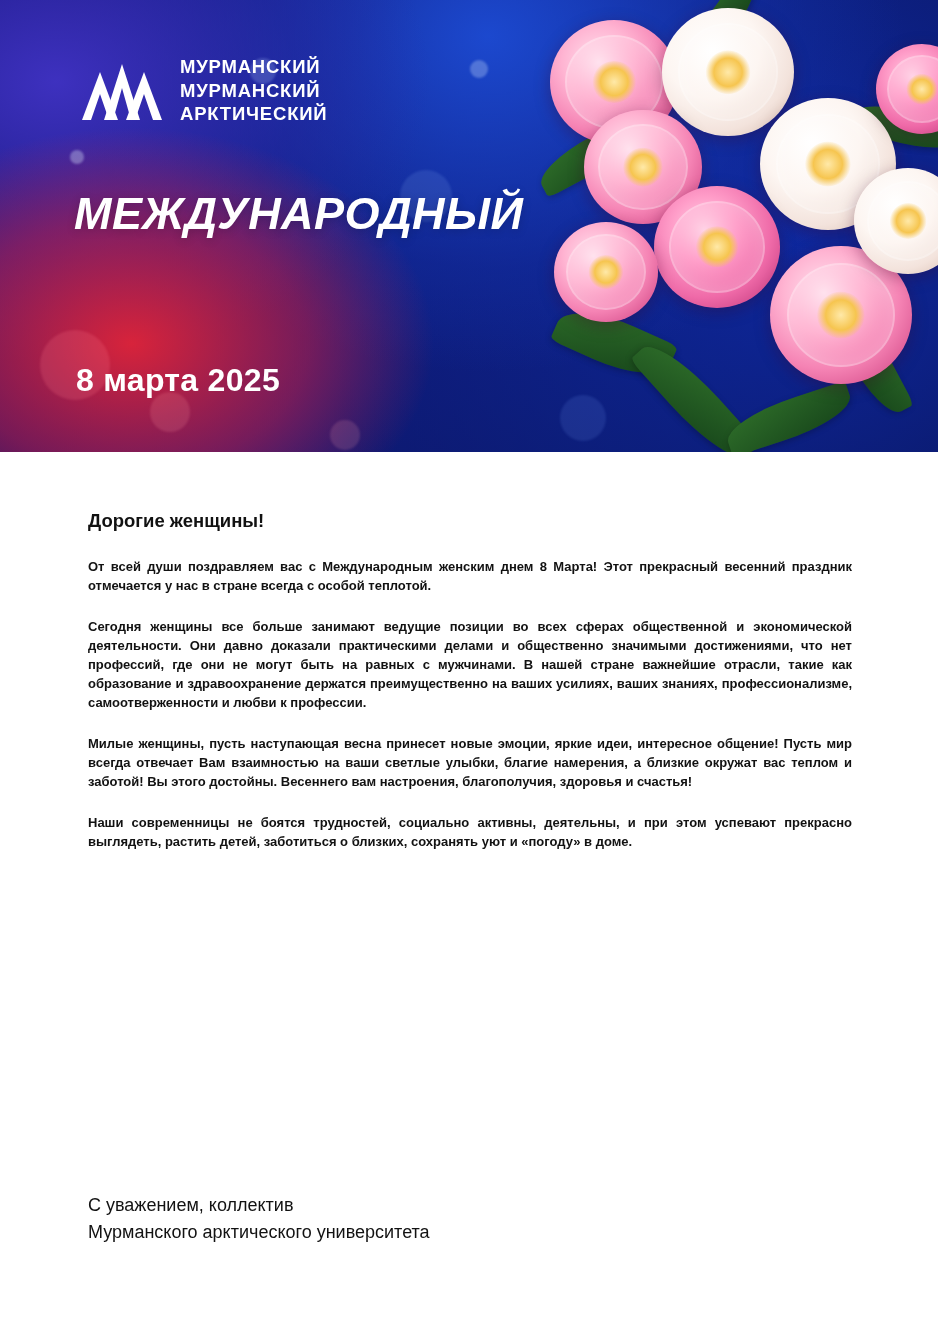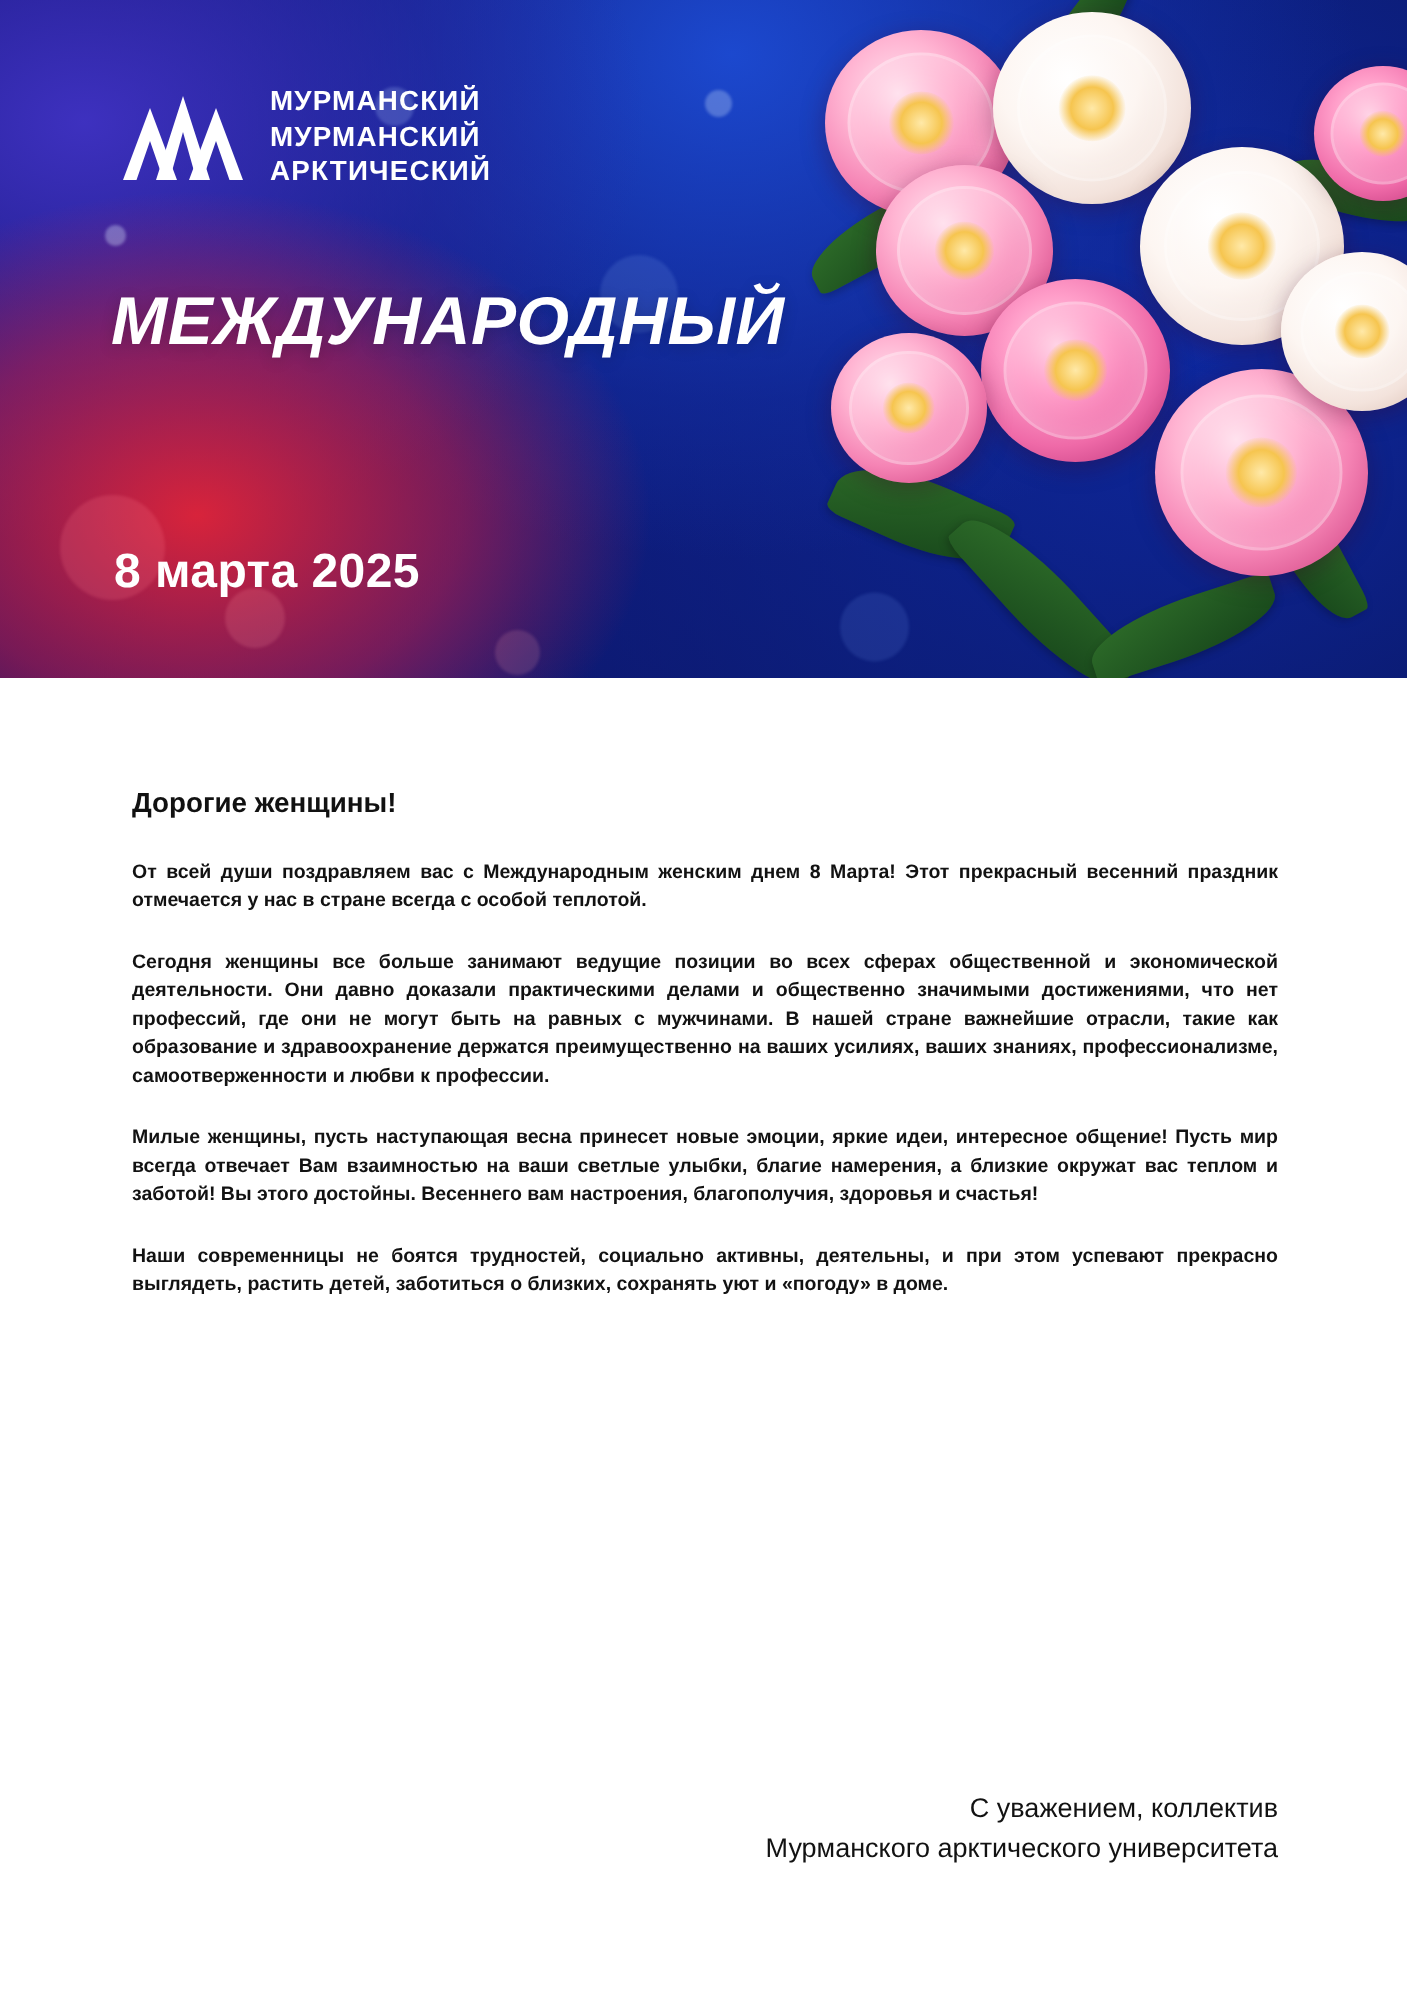--- a/index.html
+++ b/index.html
@@ -150,38 +150,37 @@
     position: absolute;
     left: 88px;
     top: 58px;
     width: 764px;
   }
   .salutation {
     font-size: 18.5px;
     font-weight: bold;
     color: #111;
     margin-bottom: 26px;
-    margin-top: 14px;
   }
   .para {
     font-size: 13px;
     line-height: 1.46;
     color: #121212;
     text-align: justify;
     margin-bottom: 22px;
     font-weight: bold;
   }
   .para:last-child { margin-bottom: 0; }
 
   .signature {
     position: absolute;
     left: 88px;
     top: 740px;
     width: 764px;
-    text-align: right;
+    text-align: left;
     font-size: 18px;
     line-height: 1.5;
     color: #121212;
   }
 </style>
 </head>
 <body>
 
 <div class="page">
 

